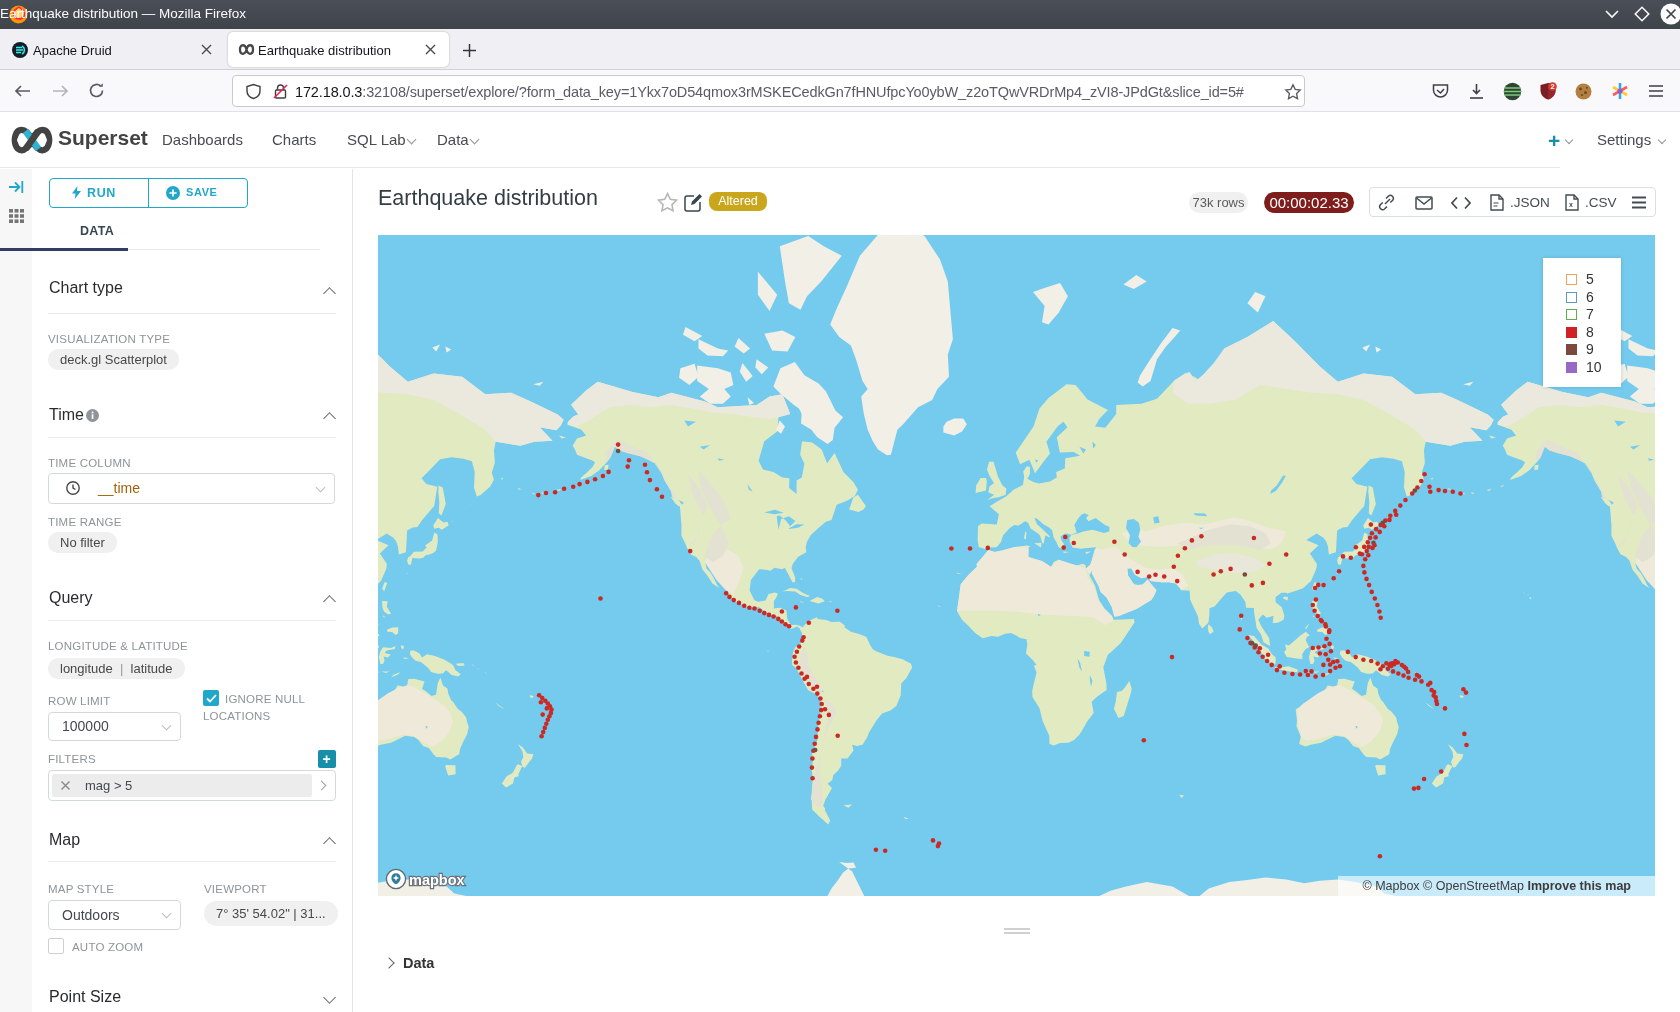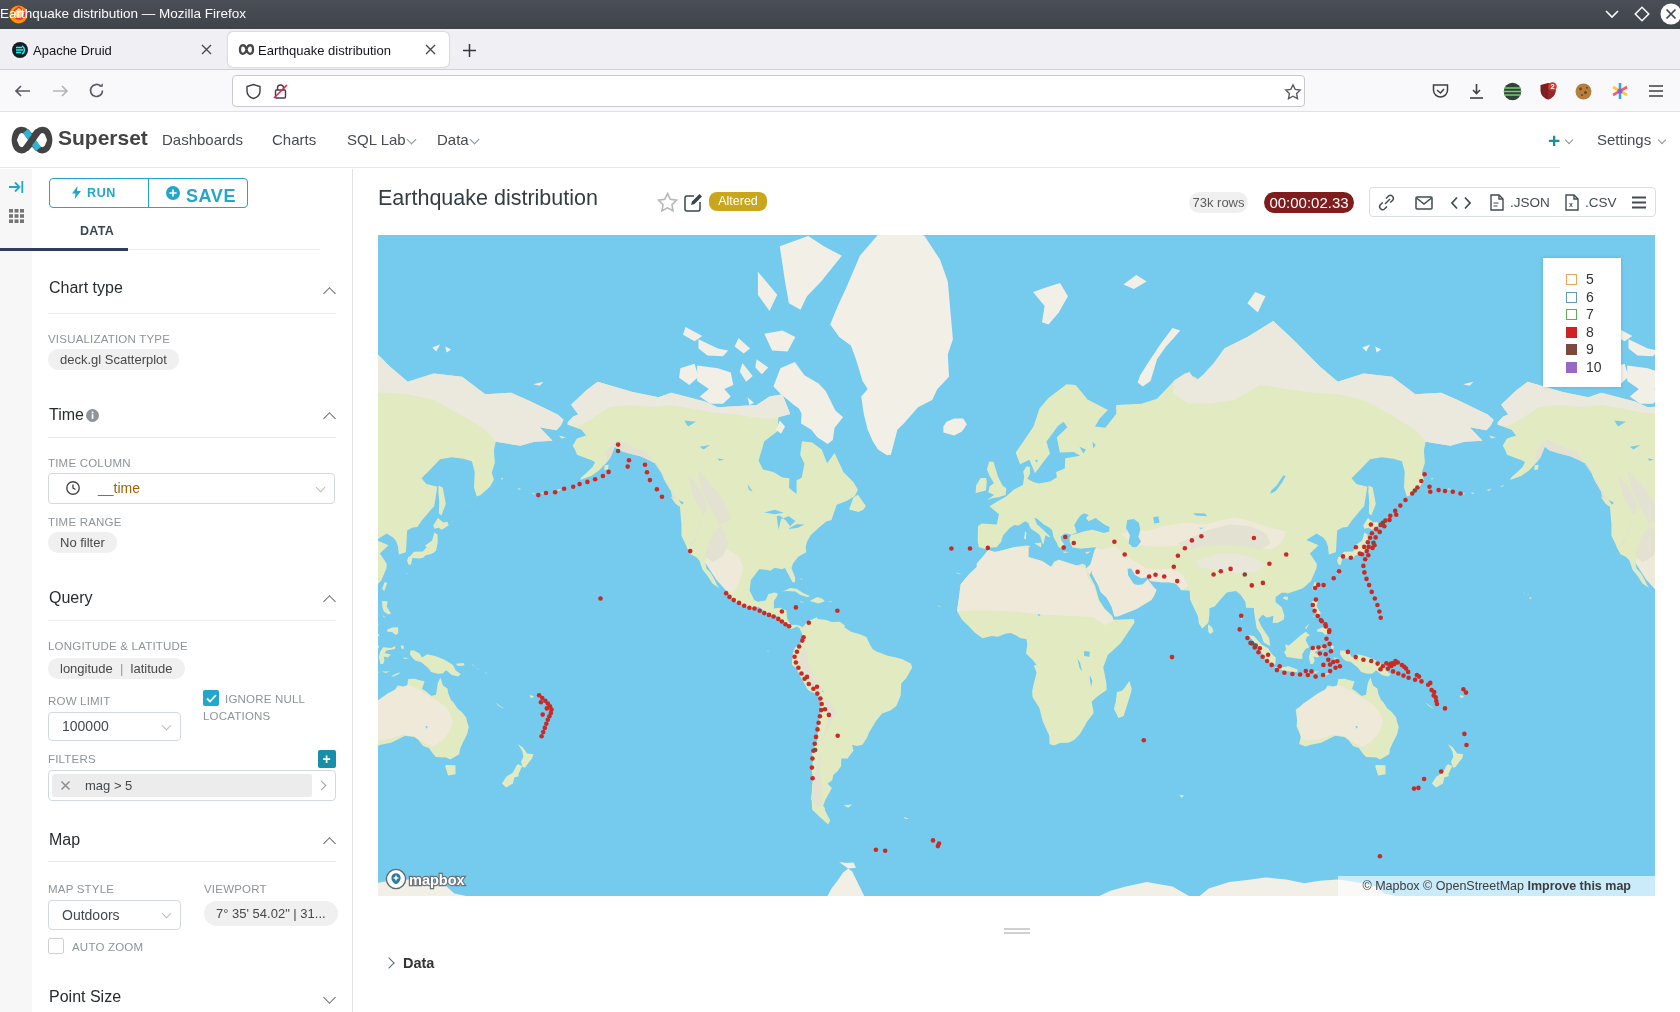--- a/index.html
+++ b/index.html
@@ -97,20 +97,21 @@
     </svg>
  <div id="urlfield">
   <svg class="abs" style="left:12px;top:7px" width="17" height="17" viewBox="0 0 17 17">
         <path d="M8.5 1.5l6.5 2v4.5c0 4-3 6.5-6.5 7.5-3.5-1-6.5-3.5-6.5-7.5V3.5z" fill="none" stroke="#3f3f46" stroke-width="1.4"></path>
       </svg>
   <svg class="abs" style="left:39px;top:7px" width="17" height="17" viewBox="0 0 17 17">
         <rect x="3.5" y="7" width="10" height="8" rx="1" fill="none" stroke="#3f3f46" stroke-width="1.4"></rect>
         <path d="M5.5 7V5a3 3 0 016 0v2" fill="none" stroke="#3f3f46" stroke-width="1.4"></path>
         <path d="M2 15L15 2" stroke="#e22850" stroke-width="1.6"></path>
       </svg>
+  <div class="abs" style="left:62px;top:8px;font-size:14.5px;letter-spacing:-0.13px;color:#15141a">172.18.0.3<span style="color:#5b5b66">:32108/superset/explore/?form_data_key=1Ykx7oD54qmox3rMSKECedkGn7fHNUfpcYo0ybW_z2oTQwVRDrMp4_zVI8-JPdGt&amp;slice_id=5#</span></div>
   <svg class="abs" style="left:1051px;top:7px" width="18" height="18" viewBox="0 0 18 18">
         <path d="M9 1.8l2.2 4.6 5 .7-3.6 3.5.9 5L9 13.2l-4.5 2.4.9-5L1.8 7.1l5-.7z" fill="none" stroke="#5b5b66" stroke-width="1.4"></path>
       </svg>
  </div>
  <svg class="abs" style="left:1432px;top:13px" width="17" height="17" viewBox="0 0 17 17">
       <path d="M1.5 2h14v5.5A7 7 0 018.5 14 7 7 0 011.5 7.5z" fill="none" stroke="#3f3f46" stroke-width="1.5"></path>
       <path d="M5 7l3.5 3L12 6" fill="none" stroke="#3f3f46" stroke-width="1.5"></path>
     </svg>
  <svg class="abs" style="left:1468px;top:13px" width="17" height="17" viewBox="0 0 17 17">
       <path d="M8.5 1v9M5 7l3.5 3.5L12 7" stroke="#3f3f46" stroke-width="1.6" fill="none"></path>
@@ -190,21 +191,21 @@
  <div class="runsave"></div>
  <div class="abs" style="left:148px;top:178px;width:1px;height:30px;background:#20a7c9"></div>
  <svg class="abs" style="left:72px;top:186px" width="9" height="13" viewBox="0 0 9 13">
     <path d="M5.5 0L0 7.5h3.5L2.8 13 9 5h-4z" fill="#20a7c9"></path>
   </svg>
  <div class="abs" style="left:87px;top:186px;font-weight:bold;font-size:12.5px;letter-spacing:.6px;color:#20a7c9">RUN</div>
  <svg class="abs" style="left:166px;top:186px" width="14" height="14" viewBox="0 0 14 14">
     <circle cx="7" cy="7" r="7" fill="#20a7c9"></circle>
     <path d="M7 3.4v7.2M3.4 7h7.2" stroke="#fff" stroke-width="1.7"></path>
   </svg>
- <div class="abs" style="left:186px;top:186px;font-weight:bold;font-size:18px;letter-spacing:.6px;color:#20a7c9">SAVE</div>
+ <div class="abs" style="left:186px;top:186px;font-weight:bold;font-size:11px;letter-spacing:.6px;color:#20a7c9">SAVE</div>
  <div class="abs" style="left:80px;top:224px;font-size:12.5px;font-weight:bold;color:#37474f;letter-spacing:.3px">DATA</div>
  <div class="abs" style="left:0px;top:249px;width:320px;height:1px;background:#ebebeb"></div>
  <div class="abs" style="left:0px;top:248px;width:128px;height:2.5px;background:#323c64"></div>
 
  <div class="abs sech" style="left:49px;top:279px">Chart type</div>
  <div class="chev chevup" style="left:325px;top:289px"></div>
  <div class="hr" style="top:313px"></div>
  <div class="abs label" style="left:48px;top:333px">VISUALIZATION TYPE</div>
  <div class="abs pill" style="left:48px;top:349px">deck.gl Scatterplot</div>
 

